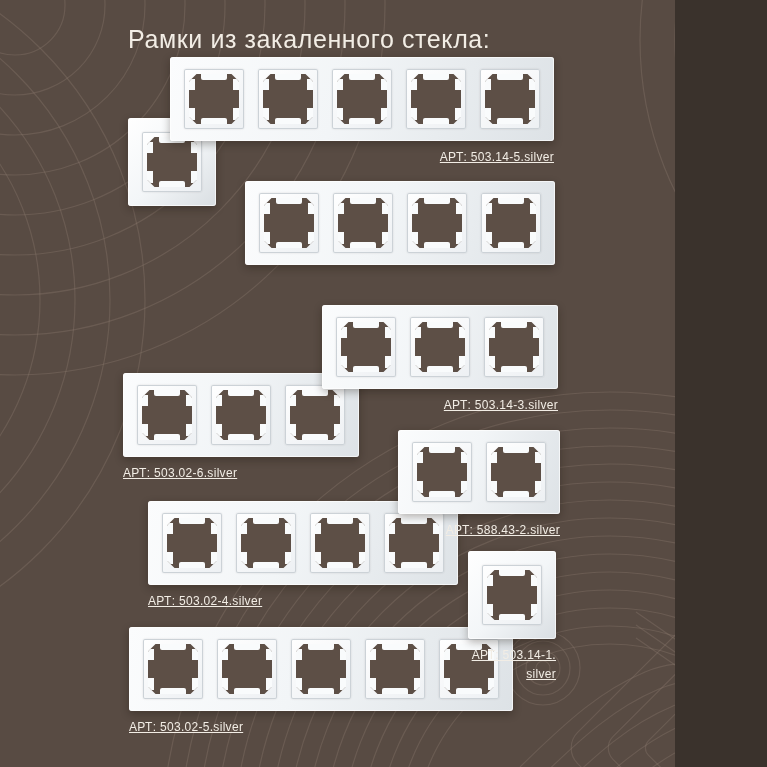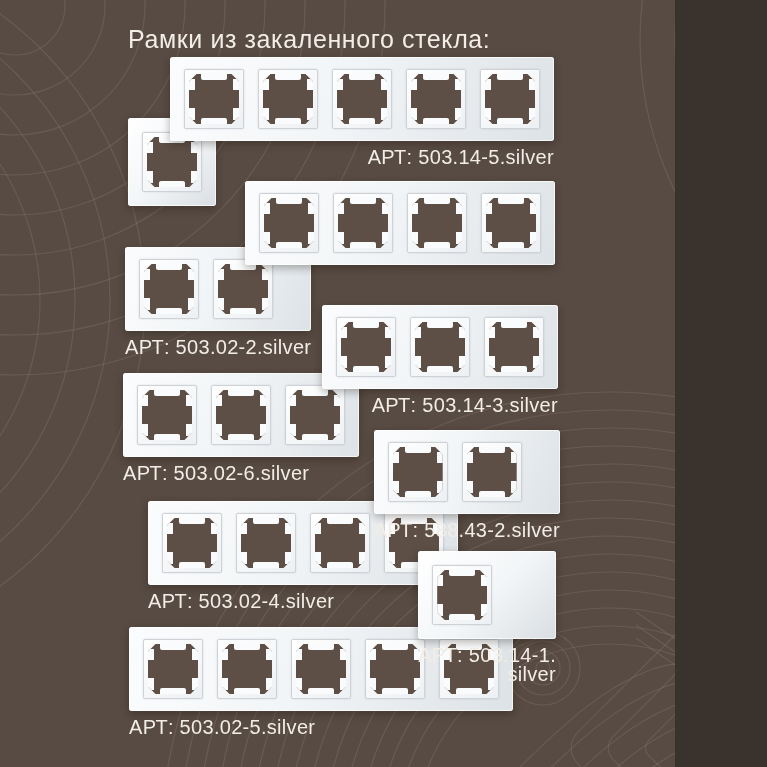--- a/index.html
+++ b/index.html
@@ -40,22 +40,22 @@
     content:"";position:absolute;left:24%;right:24%;height:6px;background:#f9fbfc;
   }
   .hole::before{top:0;border-radius:0 0 2px 2px;}
   .hole::after{bottom:0;border-radius:2px 2px 0 0;}
   .st{position:absolute;width:6px;background:#f9fbfc;}
   .stl{left:0;top:9%;height:23%;}
   .sbl{left:0;bottom:9%;height:23%;}
   .str{right:0;top:9%;height:23%;}
   .sbr{right:0;bottom:9%;height:23%;}
   .label{
-    margin-top:7px;font-size:20px;letter-spacing:.3px;line-height:19px;
-    color:var(--label-text,#f2ede5);white-space:nowrap;
+    margin-top:7px;font-size:12px;letter-spacing:.3px;line-height:19px;
+    color:var(--label-text,#f2ede5);white-space:nowrap;text-decoration:underline;
   }
   .right .label{text-align:right;}
   .label .line{display:block;text-align:right;}
   
   .pos-l1{left:128px;top:118px;} .pos-l2{left:125px;top:247px;}
   .pos-l3{left:123px;top:373px;} .pos-l4{left:120px;top:501px;padding-left:28px;}
   .pos-l5{left:129px;top:627px;}
   .pos-r5{right:121px;top:57px;} .pos-r4{right:120px;top:181px;}
   .pos-r3{right:117px;top:305px;} .pos-r2{right:115px;top:430px;}
   .pos-r1{right:119px;top:551px;}
@@ -137,41 +137,20 @@
           <span class="hole">
             <i class="st stl"></i>
             <i class="st sbl"></i>
             <i class="st str"></i>
             <i class="st sbr"></i>
           </span>
         </span>
       </div>
   </figure>
 
-  <figure class="product left pos-l2">
-    <div class="frame">
-        <span class="win">
-          <span class="hole">
-            <i class="st stl"></i>
-            <i class="st sbl"></i>
-            <i class="st str"></i>
-            <i class="st sbr"></i>
-          </span>
-        </span>
-        <span class="win">
-          <span class="hole">
-            <i class="st stl"></i>
-            <i class="st sbl"></i>
-            <i class="st str"></i>
-            <i class="st sbr"></i>
-          </span>
-        </span>
-      </div>
-    <figcaption class="label">АРТ: 503.02-2.silver</figcaption>
-  </figure>
 
   <figure class="product left pos-l3">
     <div class="frame">
         <span class="win">
           <span class="hole">
             <i class="st stl"></i>
             <i class="st sbl"></i>
             <i class="st str"></i>
             <i class="st sbr"></i>
           </span>

